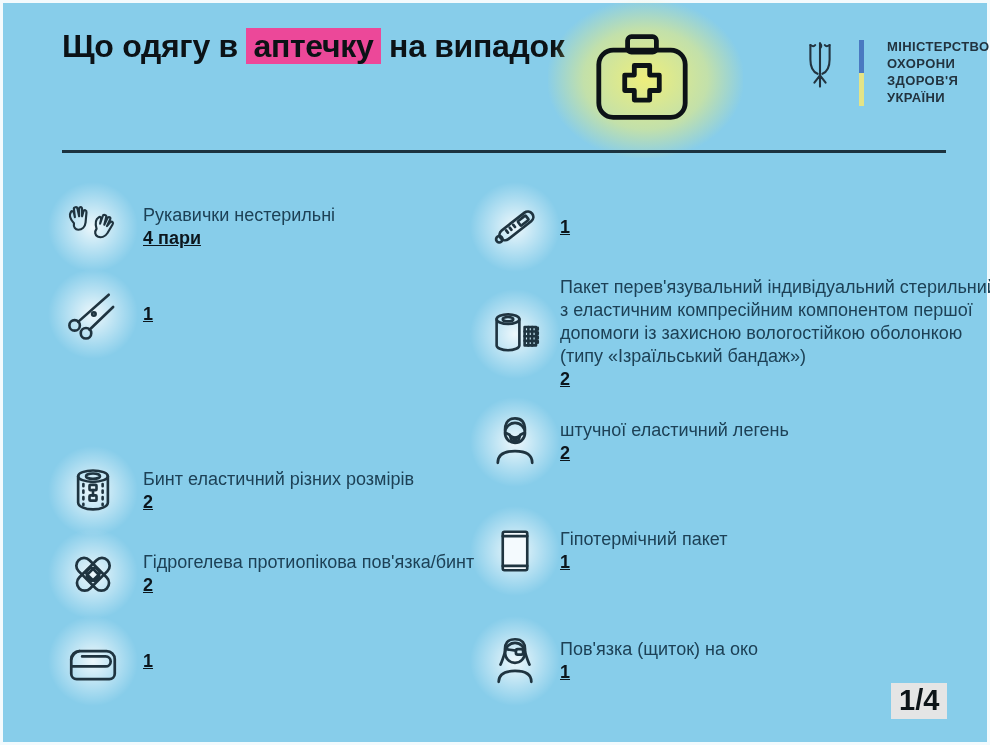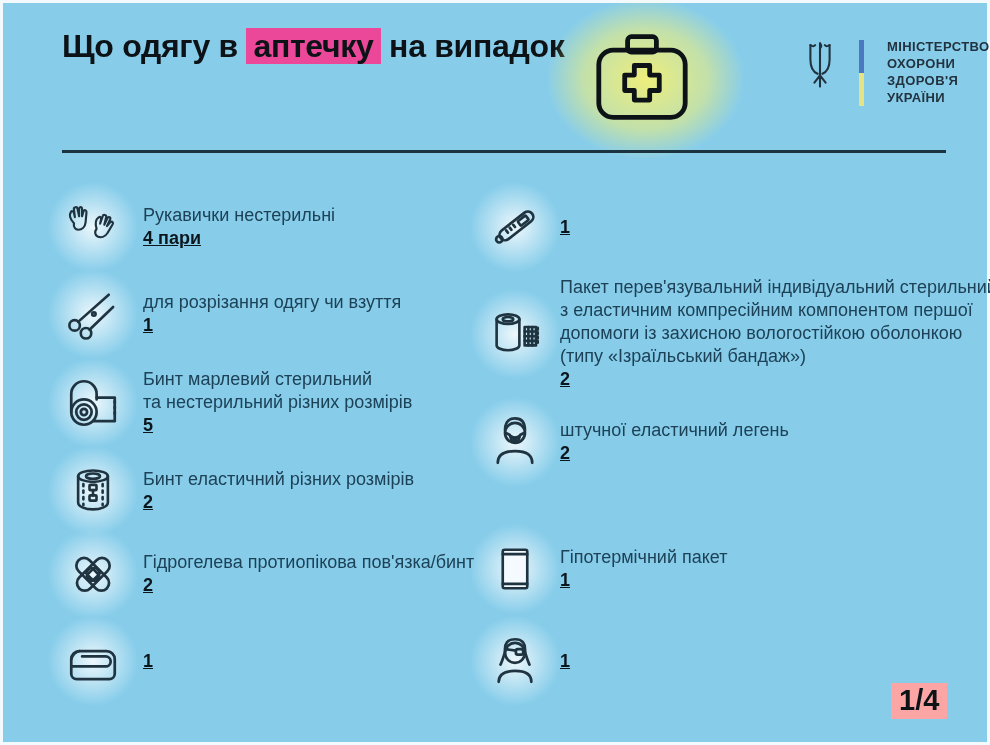--- a/index.html
+++ b/index.html
@@ -36,21 +36,21 @@
   .ic::before{
     content:'';position:absolute;inset:-16px;
     background:radial-gradient(circle, rgba(255,255,255,.85) 0%, rgba(255,255,255,0) 65%);
   }
   .ic svg{position:relative;stroke:#1f3440;fill:none;stroke-width:3;stroke-linecap:round;stroke-linejoin:round;}
   .txt{position:relative;}
   .line{font-size:18px;color:#1d4156;line-height:23px;white-space:nowrap;}
   .qty{font-size:18px;color:#0c161d;font-weight:bold;line-height:23px;text-decoration:underline;}
   
   .page-ind{
-    position:absolute;left:891px;top:683px;background:#fca5a5;color:#0d1418;
+    position:absolute;left:891px;top:683px;background:#e5e5e5;color:#0d1418;
     font-size:29px;font-weight:bold;padding:1px 8px 3px 8px;line-height:32px;
   }
 </style>
 </head>
 <body>
 
 <div class="canvas">
 
   <div class="title">
     <div><span>Що одягу в </span><span class="hl">аптечку</span><span> на випадок</span></div>
@@ -105,42 +105,24 @@
     <div class="ic">
       <svg width="56" height="56" viewBox="0 0 64 64">
         <circle cx="11" cy="45" r="6"></circle>
         <circle cx="24" cy="54" r="6"></circle>
         <path d="M15 41 L50 10"></path>
         <path d="M28 50 L55 24"></path>
         <circle cx="33" cy="32" r="2"></circle>
       </svg>
     </div>
     <div class="txt">
-      <div class="line">для розрізання одягу чи взуття</div>
-      <div class="qty">1</div>
-    </div>
-  </div>
-
-  <div class="item left" style="top:368px">
-    <div class="ic">
-      <svg width="58" height="58" viewBox="0 0 64 64">
-        <path d="M8 42 V22 a14 14 0 0 1 28 0 v6"></path>
-        <circle cx="22" cy="42" r="14"></circle>
-        <circle cx="22" cy="42" r="8.5"></circle>
-        <circle cx="22" cy="42" r="3.5"></circle>
-        <path d="M36 26 h20 v26 H33"></path>
-        <path d="M56 30 v18" stroke-dasharray="2 4"></path>
-      </svg>
-    </div>
-    <div class="txt">
-      <div class="line">Бинт марлевий стерильний</div>
-      <div class="line">та нестерильний різних розмірів</div>
-      <div class="qty">5</div>
-    </div>
-  </div>
+      <div class="qty">1</div>
+    </div>
+  </div>
+
 
   <div class="item left" style="top:458px">
     <div class="ic">
       <svg width="56" height="56" viewBox="0 0 64 64">
         <ellipse cx="32" cy="15" rx="17" ry="6.5"></ellipse>
         <ellipse cx="32" cy="15" rx="8" ry="3"></ellipse>
         <path d="M15 15 v30 a17 8 0 0 0 34 0 v-30"></path>
         <rect x="28" y="25" width="8" height="6" rx="1"></rect>
         <rect x="28" y="37" width="8" height="6" rx="1"></rect>
         <path d="M32 31 v6"></path>
@@ -233,21 +215,21 @@
         <path d="M26 24 l-4-2 M38 24 l4-2"></path>
         <path d="M13 55 q0-13 19-13 q19 0 19 13"></path>
       </svg>
     </div>
     <div class="txt">
       <div class="line">штучної еластичний легень</div>
       <div class="qty">2</div>
     </div>
   </div>
 
-  <div class="item right" style="top:536px">
+  <div class="item right" style="top:518px">
     <div class="ic">
       <svg width="56" height="56" viewBox="0 0 64 64">
         <rect x="18" y="10" width="28" height="44" rx="2" fill="#f4fafe"></rect>
         <path d="M18 15 h28 M18 49 h28"></path>
       </svg>
     </div>
     <div class="txt">
       <div class="line">Гіпотермічний пакет</div>
       <div class="qty">1</div>
     </div>
@@ -258,19 +240,20 @@
       <svg width="58" height="58" viewBox="0 0 64 64">
         <circle cx="32" cy="23" r="11"></circle>
         <path d="M21 21 q-1-13 11-13 q12 0 11 13"></path>
         <path d="M21 22 q-3 10-5 14 M43 22 q3 10 5 14"></path>
         <rect x="33" y="19" width="8" height="6" rx="2"></rect>
         <path d="M22 19 l11 1.5"></path>
         <path d="M14 55 q0-12 18-12 q18 0 18 12"></path>
       </svg>
     </div>
     <div class="txt">
+      <div class="line">Пов'язка (щиток) на око</div>
       <div class="qty">1</div>
     </div>
   </div>
 
   <div class="page-ind">1/4</div>
 
 </div>
 
 </body></html>

